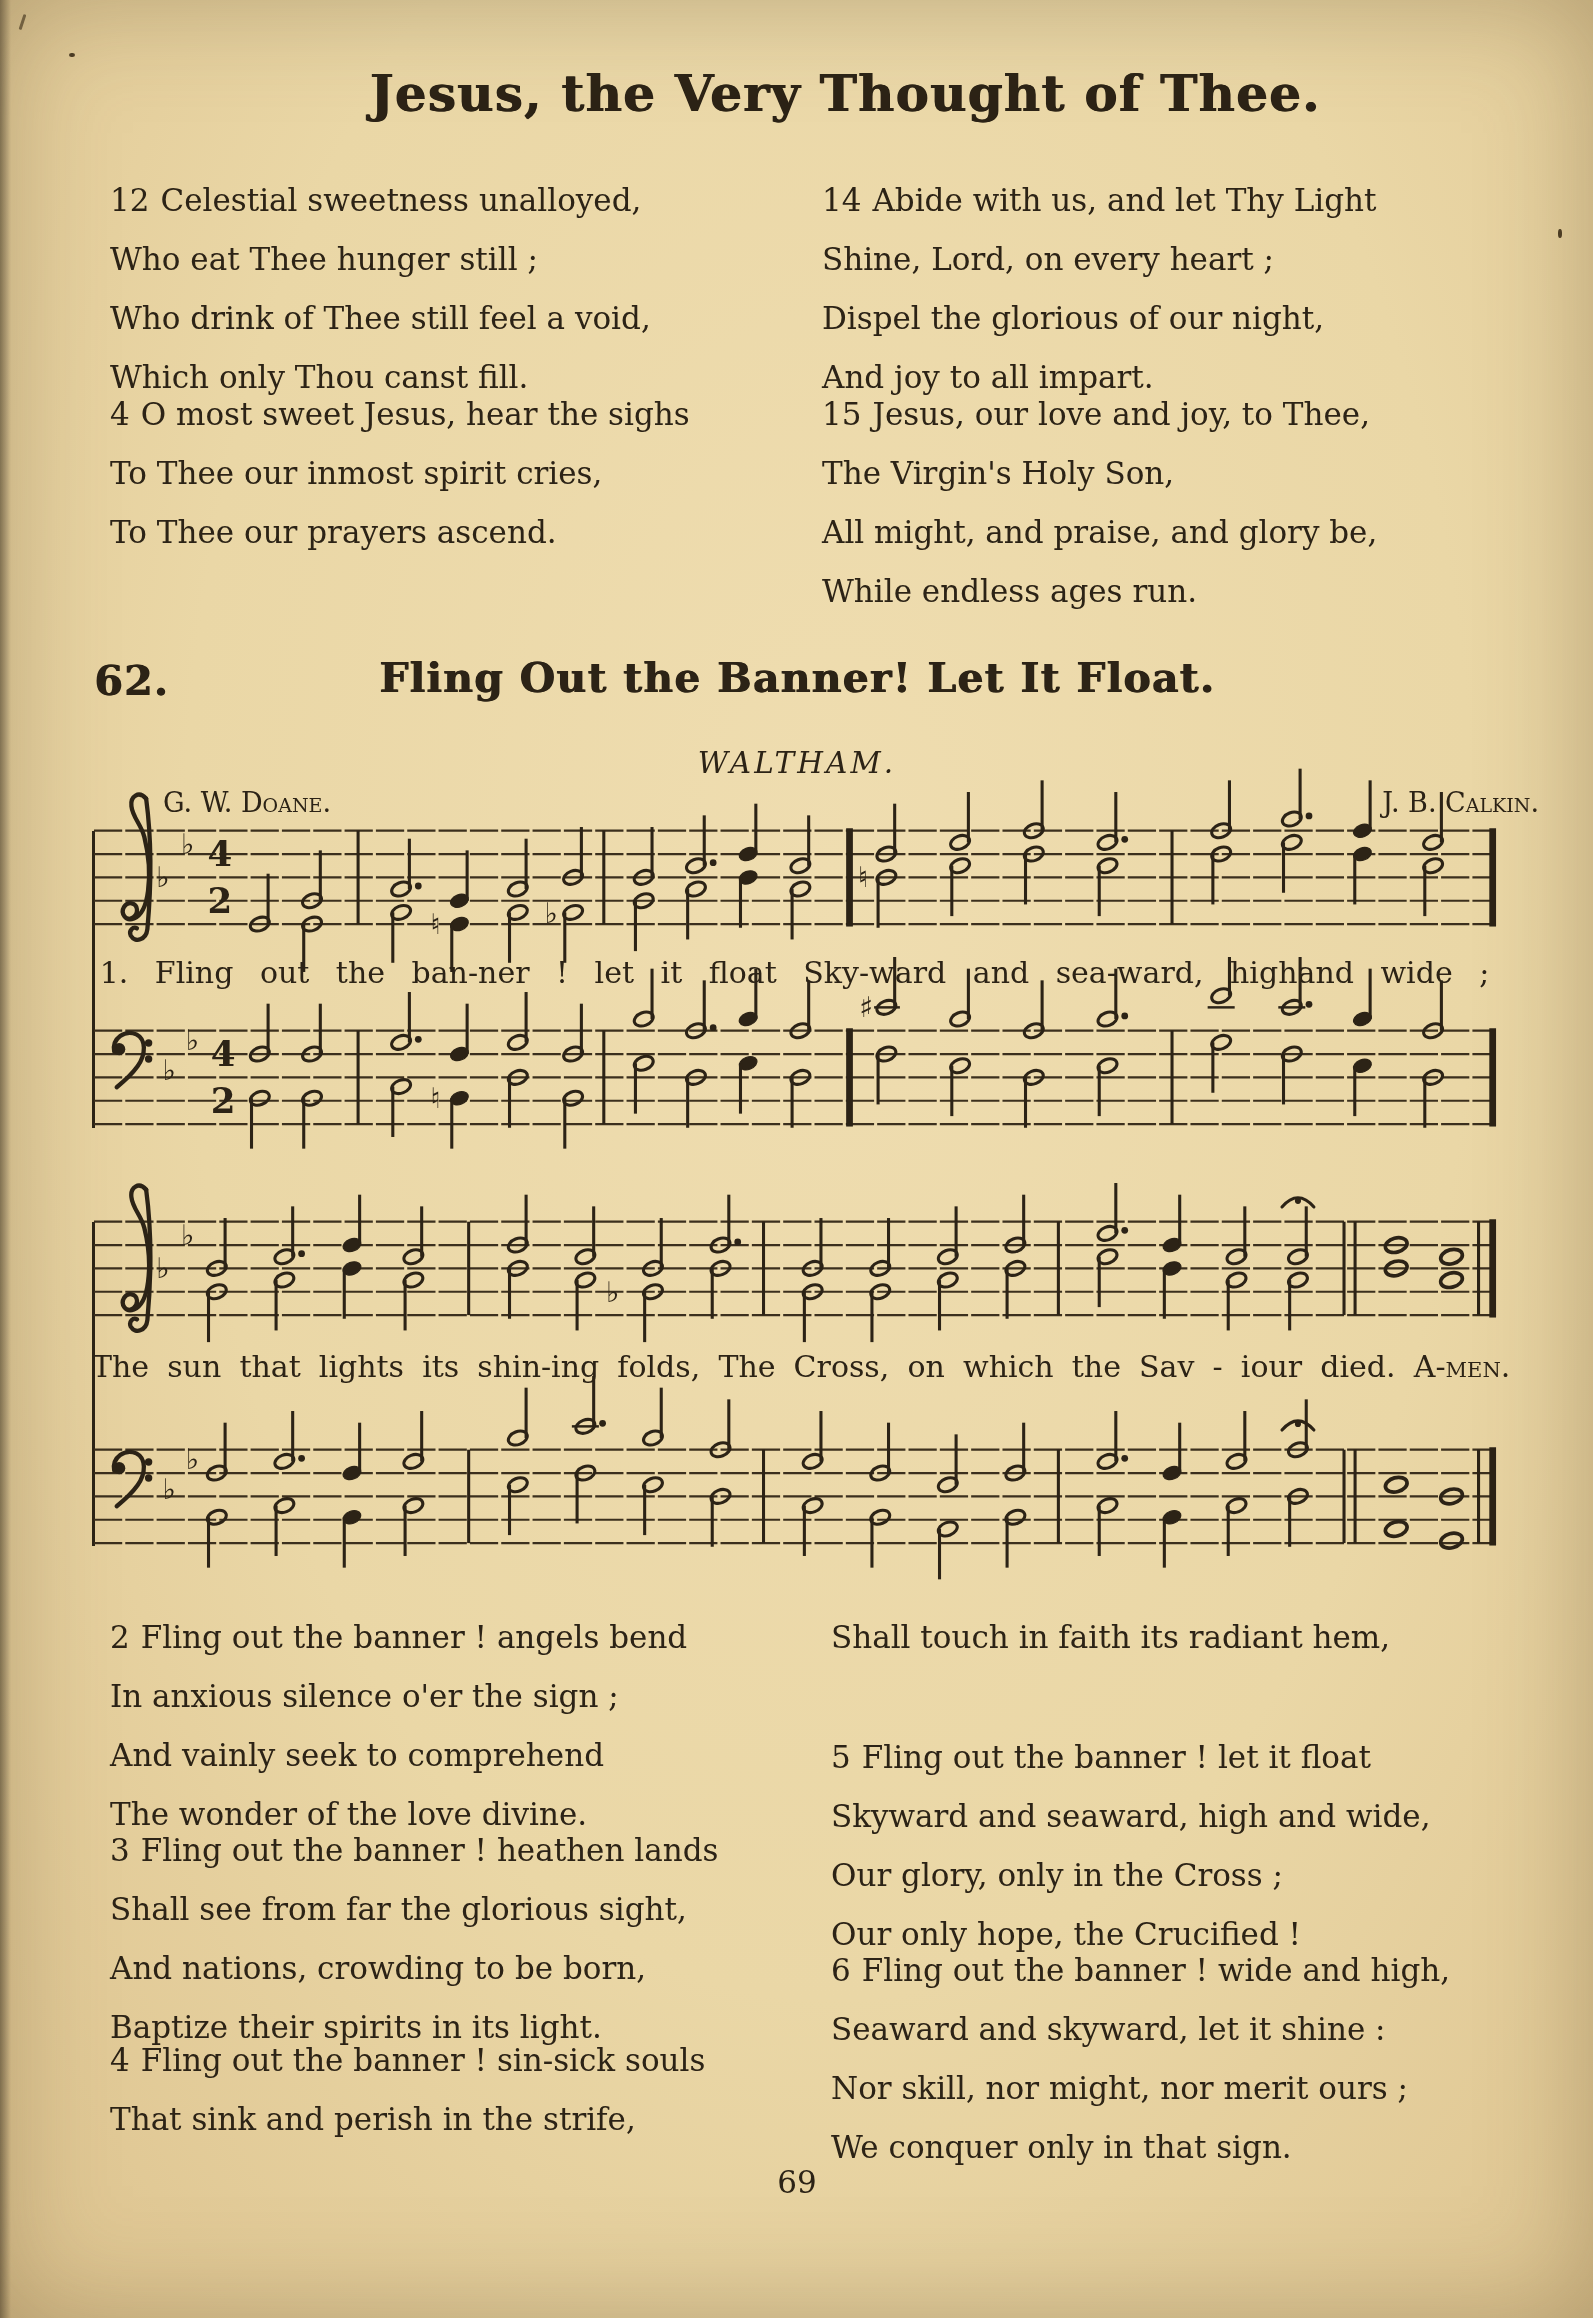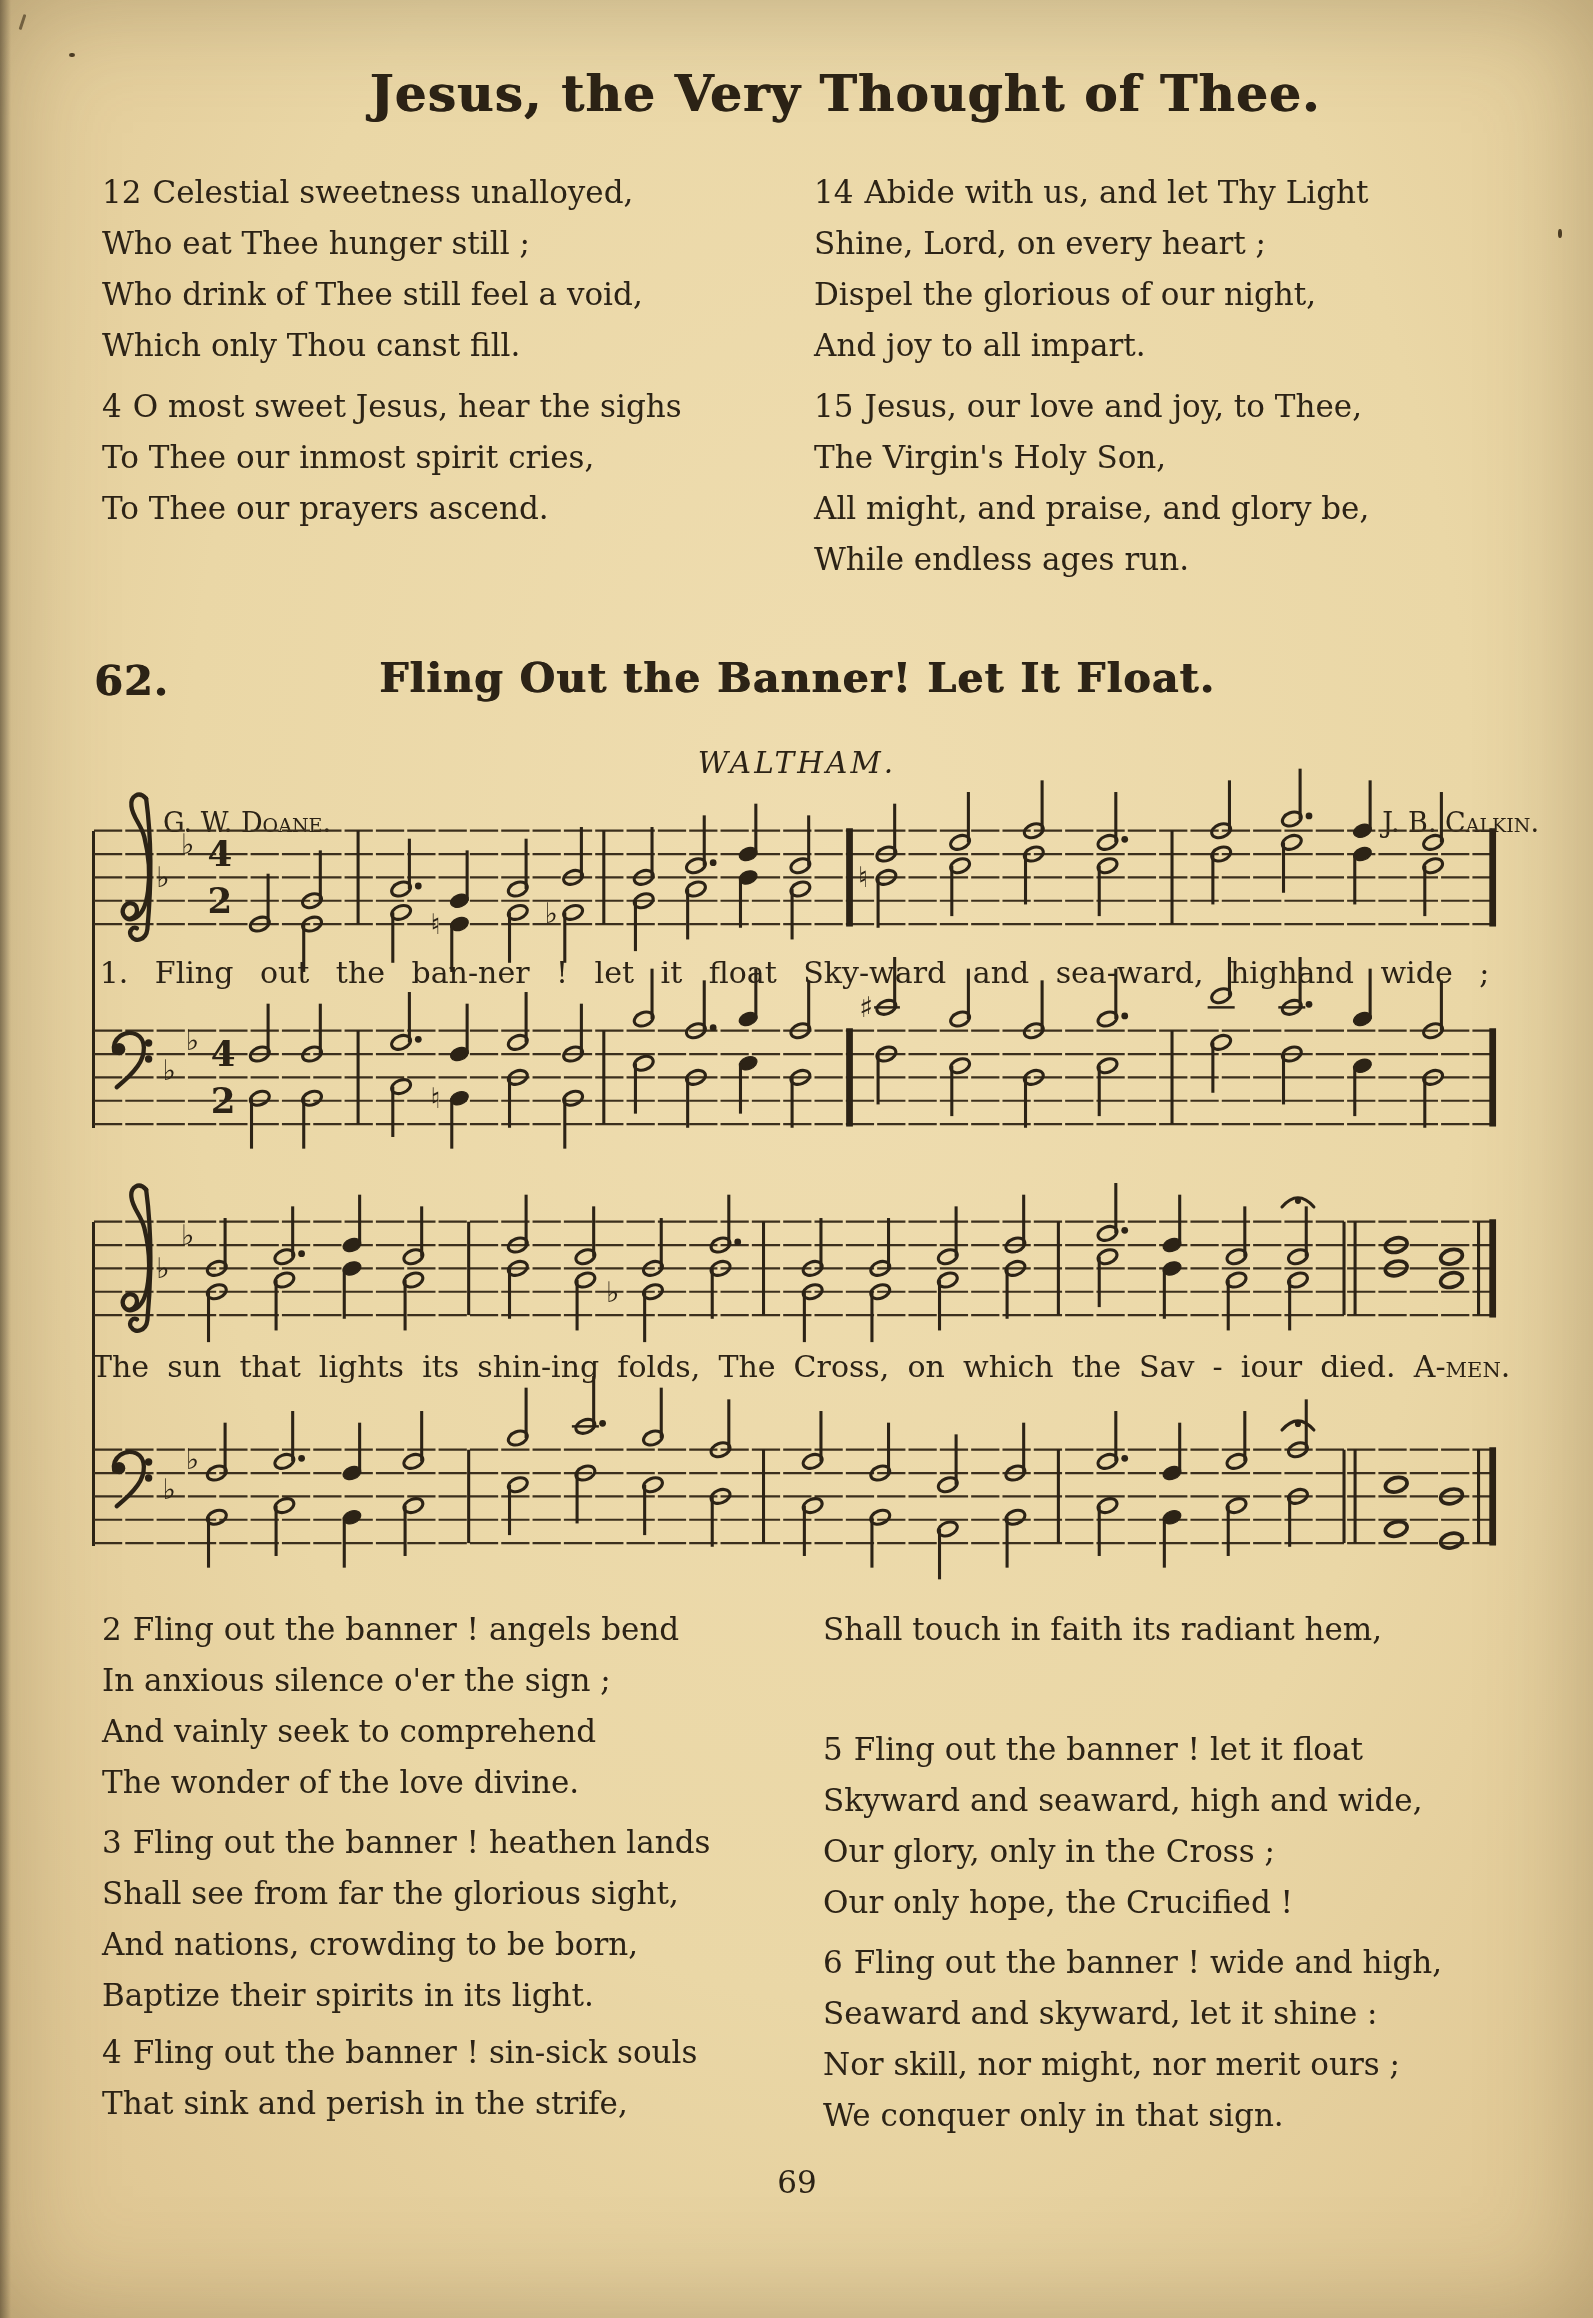--- a/index.html
+++ b/index.html
@@ -14,26 +14,26 @@
   .mark-slash{position:absolute;left:21px;top:13.5px;width:2.5px;height:16px;background:#4a3b24;
     transform:rotate(18deg);border-radius:1.2px;opacity:.7;}
 
   .blackletter{font-weight:bold;letter-spacing:1.2px;text-shadow:0.9px 0 0 currentColor;}
   .head-title{position:absolute;top:64px;left:0;width:100%;text-align:center;font-size:50px;padding-left:48px;}
   .hymn-number{position:absolute;left:94px;top:657px;font-size:41px;}
   .hymn-title{position:absolute;top:654px;left:0;width:100%;text-align:center;font-size:41px;}
   .tune-name{position:absolute;top:746px;left:0;width:100%;text-align:center;
     font-style:italic;font-size:29.5px;letter-spacing:3.1px;}
   .credit{position:absolute;top:787px;font-size:27px;}
-  .sc{font-variant:small-caps;margin-top:20px;}
+  .sc{font-variant:small-caps;}
   .credit-author{left:163px;}
   .credit-composer{right:55px;}
 
   .verse{position:absolute;font-size:31px;}
-  .verse p{margin:4px;line-height:47px;white-space:nowrap;}
+  .verse p{margin:12px;line-height:47px;white-space:nowrap;}
   .vnum{display:inline-block;margin-right:11px;}
   .i2{margin-left:106px;} .i3{margin-left:71px;} .i4{margin-left:121px;}
   .j1{margin-left:16px;}  .j2{margin-left:59px;}
   .b2{margin-left:92px;} .b3{margin-left:28px;}  .b4{margin-left:106px;}
 
   svg.staff{position:absolute;left:0;}
   .sl{stroke:#3b2f1d;stroke-width:3.6;stroke-dasharray:46 5;}
   .bar{stroke:#2c2316;stroke-width:5;}
   .barT{stroke:#2c2316;stroke-width:11;}
   .ll{stroke:#2c2316;stroke-width:4;}

